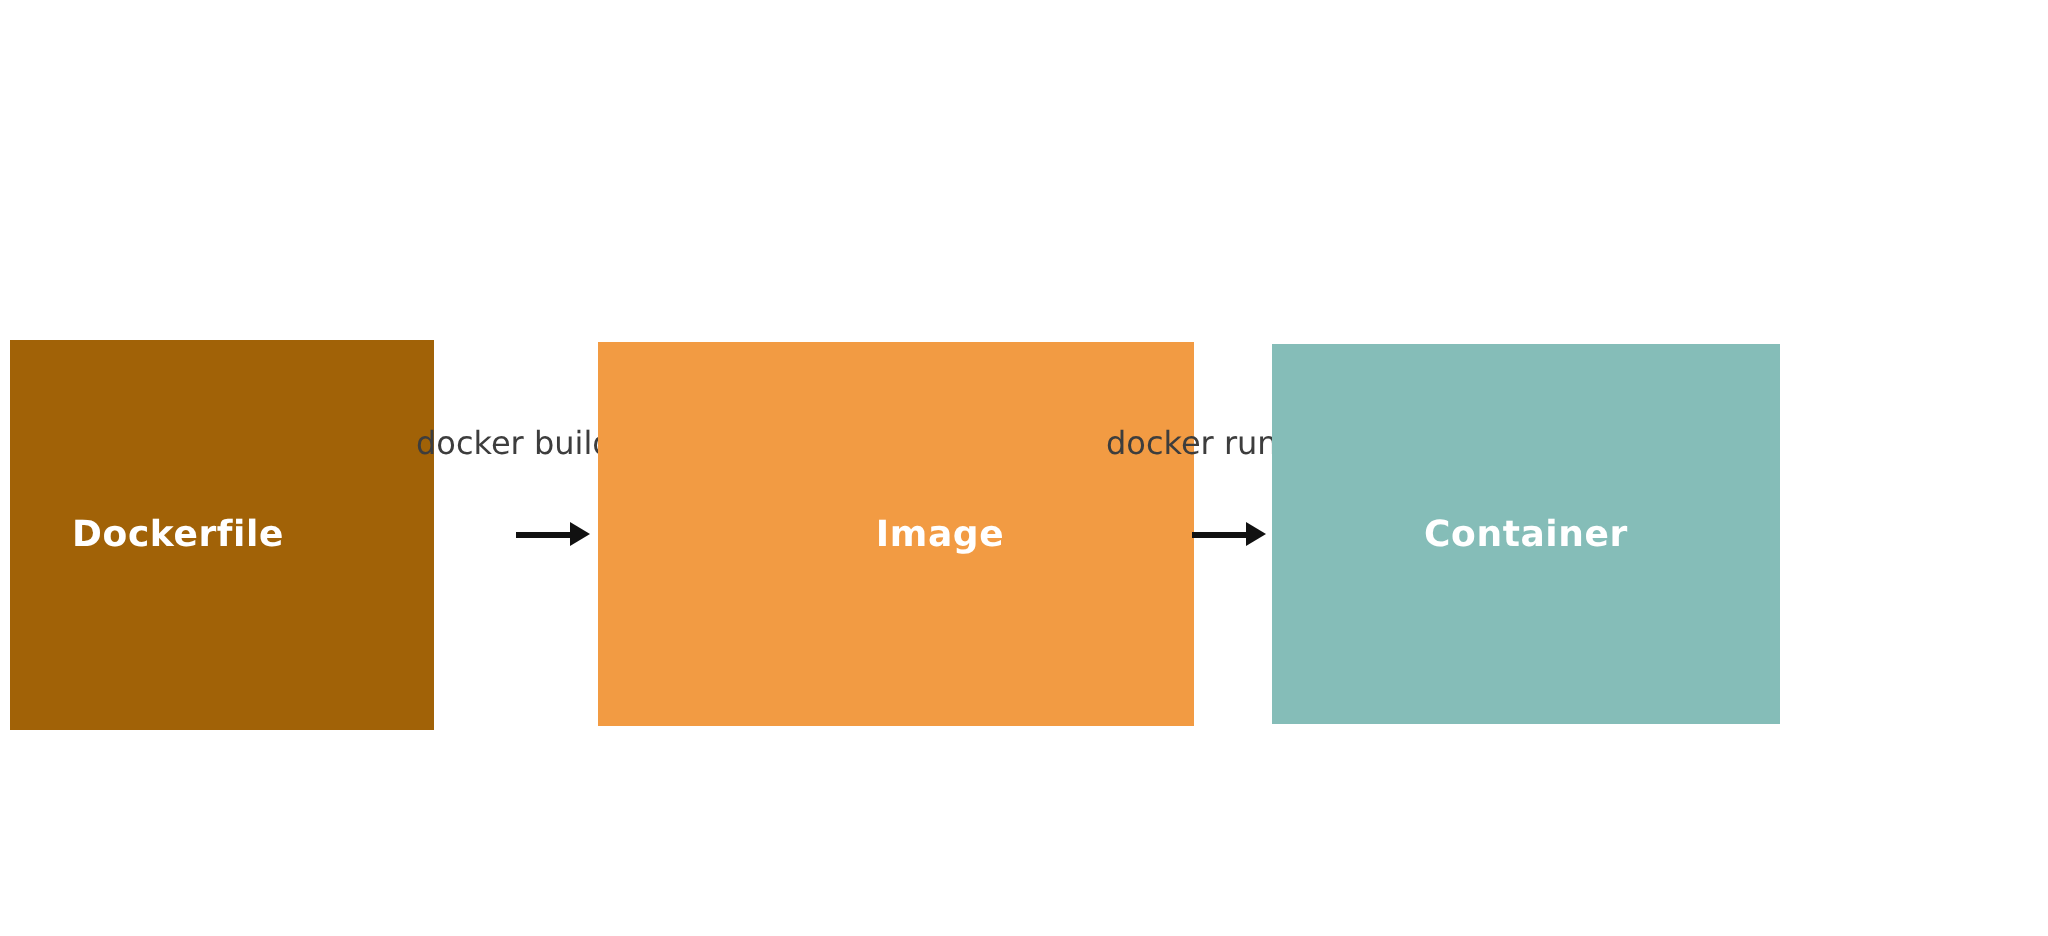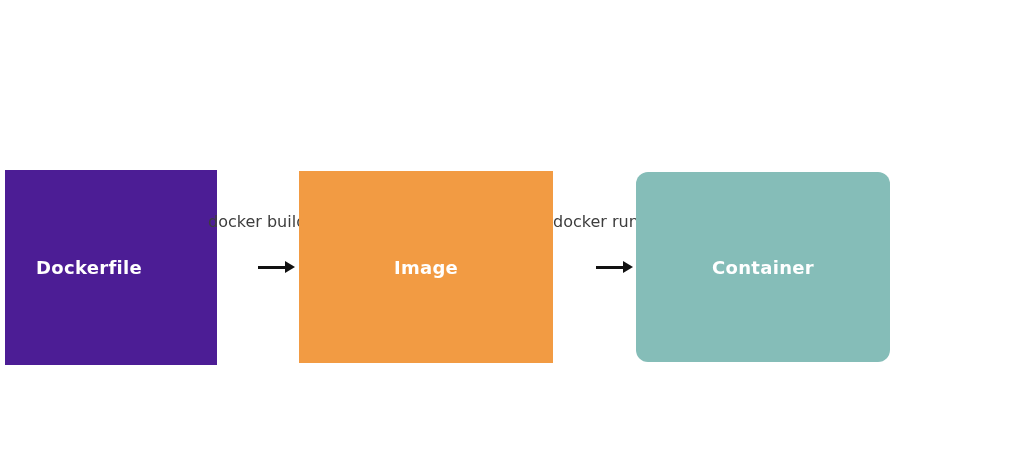--- a/index.html
+++ b/index.html
@@ -33,22 +33,22 @@
     justify-content: center;
   }
   .node-label {
     color: #ffffff;
     font-weight: bold;
     font-size: 18px;
     letter-spacing: 0.3px;
   }
   .node-dockerfile { left: 5px;   top: 170px; width: 212px; height: 195px; }
   .node-dockerfile .node-label { transform: translateX(-22px); }
-  .node-image      { left: 299px; top: 171px; width: 254px; height: 192px; }
-  .node-container  { left: 636px; top: 172px; width: 254px; height: 190px; border-radius: 12px; }
+  .node-image      { left: 299px; top: 171px; width: 254px; height: 192px; padding-left: 44px; }
+  .node-container  { left: 636px; top: 172px; width: 254px; height: 190px; }
 
   .edge-label {
     position: absolute;
     top: 212px;
     font-size: 16px;
     line-height: 20px;
     color: #3d3d3d;
     white-space: nowrap;
   }
   .edge-label-build { left: 208px; }
@@ -72,21 +72,21 @@
   }
   .arrow-build { left: 258px; top: 266px; width: 27px; }
   .arrow-run   { left: 596px; top: 266px; width: 27px; }
 </style>
 </head>
 <body>
 
 <div class="canvas">
 
 
-  <div class="node node-dockerfile" style="background-color: #4c1d95;">
+  <div class="node node-dockerfile" style="background-color: #a16207;">
     <span class="node-label">Dockerfile</span>
   </div>
 
   <span class="edge-label edge-label-build">docker build</span>
 
   <div class="arrow arrow-build"></div>
 
   <div class="node node-image" style="background-color: rgb(242, 155, 67);">
     <span class="node-label">Image</span>
   </div>

